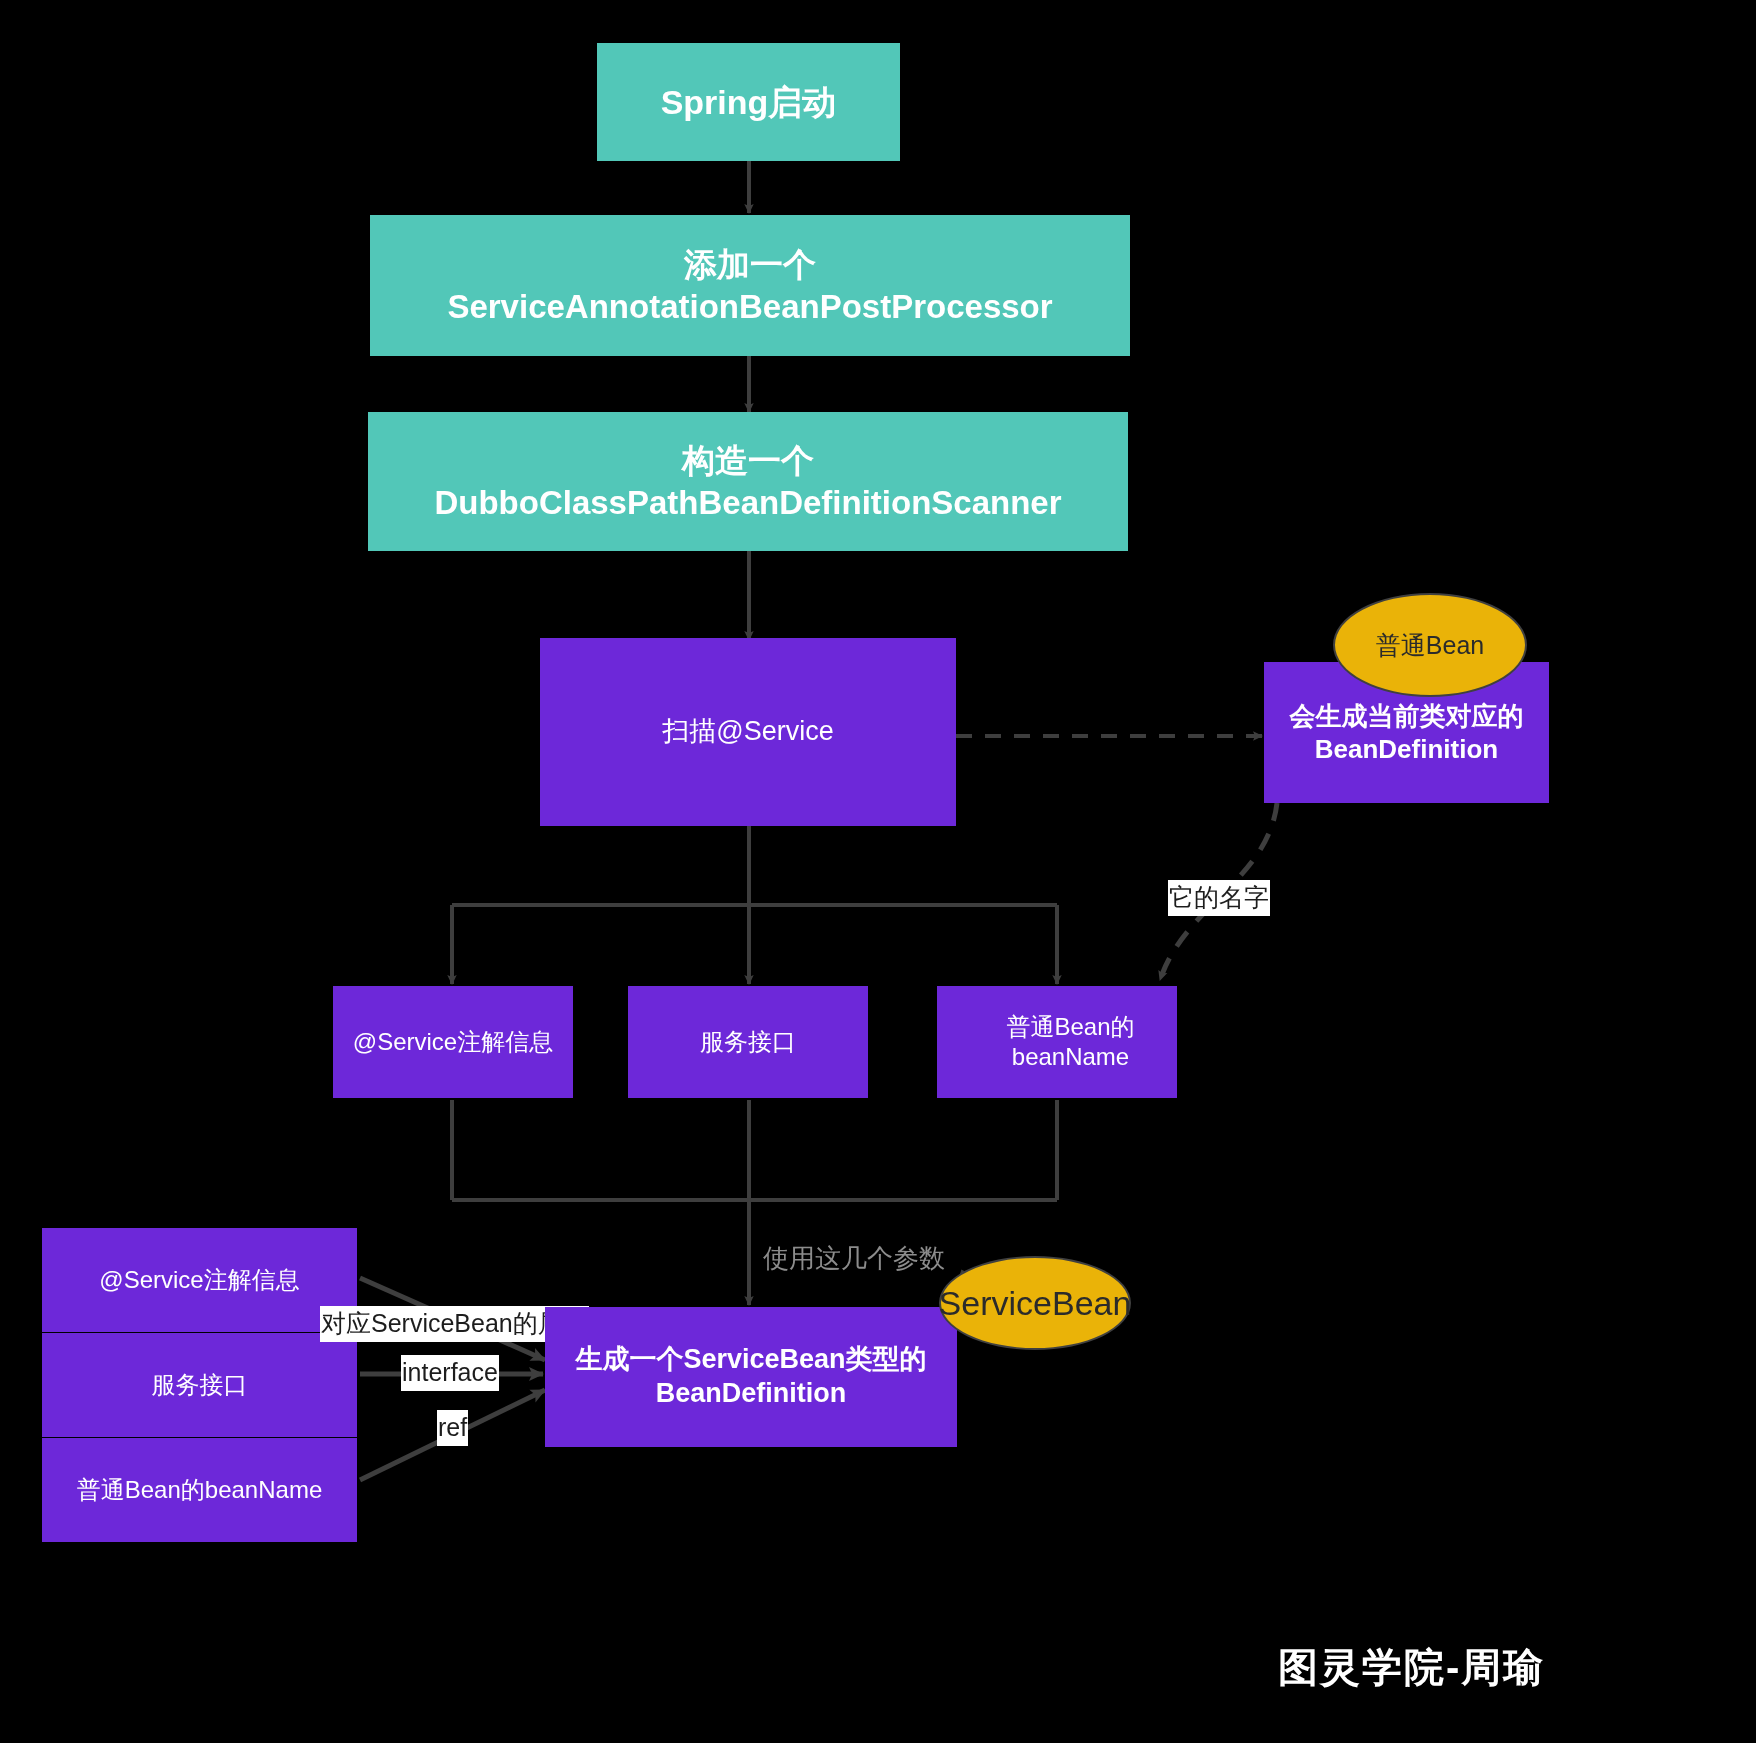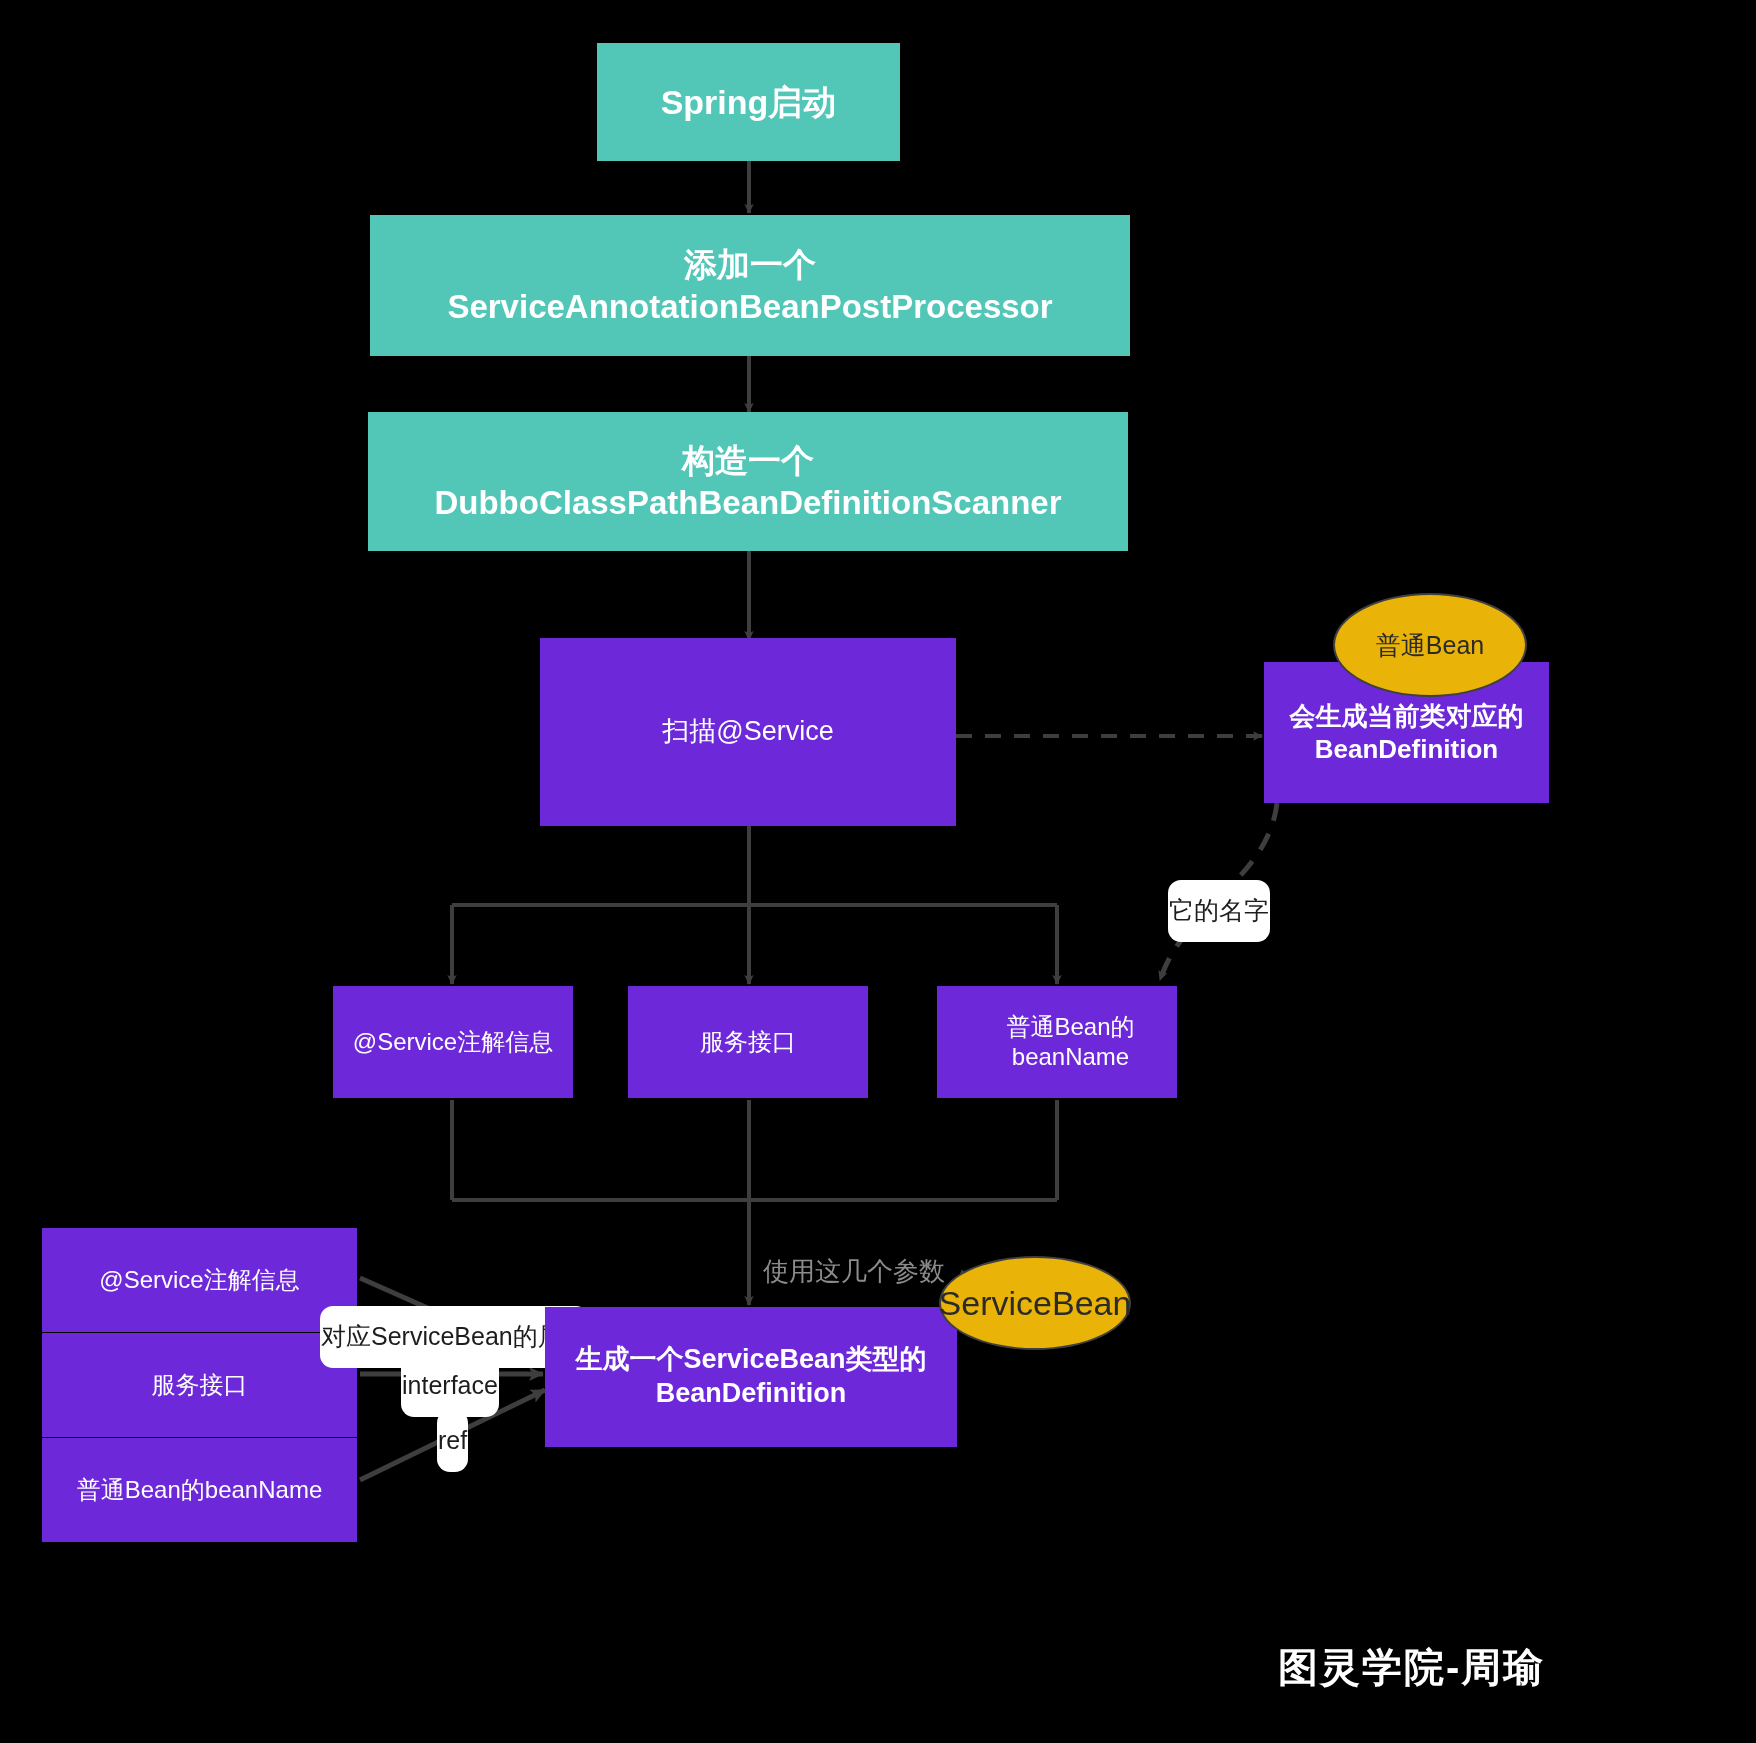--- a/index.html
+++ b/index.html
@@ -10,21 +10,21 @@
   #stage{position:absolute;left:0;top:0;width:1756px;height:1743px;}
   svg#wires{position:absolute;left:0;top:0;width:1756px;height:1743px;pointer-events:none;}
   .node{position:absolute;display:flex;align-items:center;justify-content:center;
         text-align:center;line-height:1.25;box-sizing:border-box;}
   .teal-strong{background:#52c7b8;color:#ffffff;font-weight:bold;}
   .teal-soft{background:#6d28d9;color:#ffffff;font-weight:bold;}
   .purple{background:#6d28d9;color:#ffffff;font-weight:normal;}
   .bubble{position:absolute;background:#eab308;border:2px solid #404040;border-radius:50%;
           display:flex;align-items:center;justify-content:center;color:#2b2b2b;}
   .edge-label{position:absolute;background:#ffffff;color:#1d1d1d;white-space:nowrap;
-              line-height:1.1;padding:17px 1px;border-radius:13px;}
+              line-height:1.1;padding:4px 1px;}
   .edge-label.plain{background:transparent;color:#8c8c8c;}
   .watermark{position:absolute;color:#ffffff;font-weight:bold;letter-spacing:2px;}
 </style>
 </head>
 <body>
 
 <div id="stage">
 
   <svg id="wires" viewBox="0 0 1756 1743">
     <defs>

